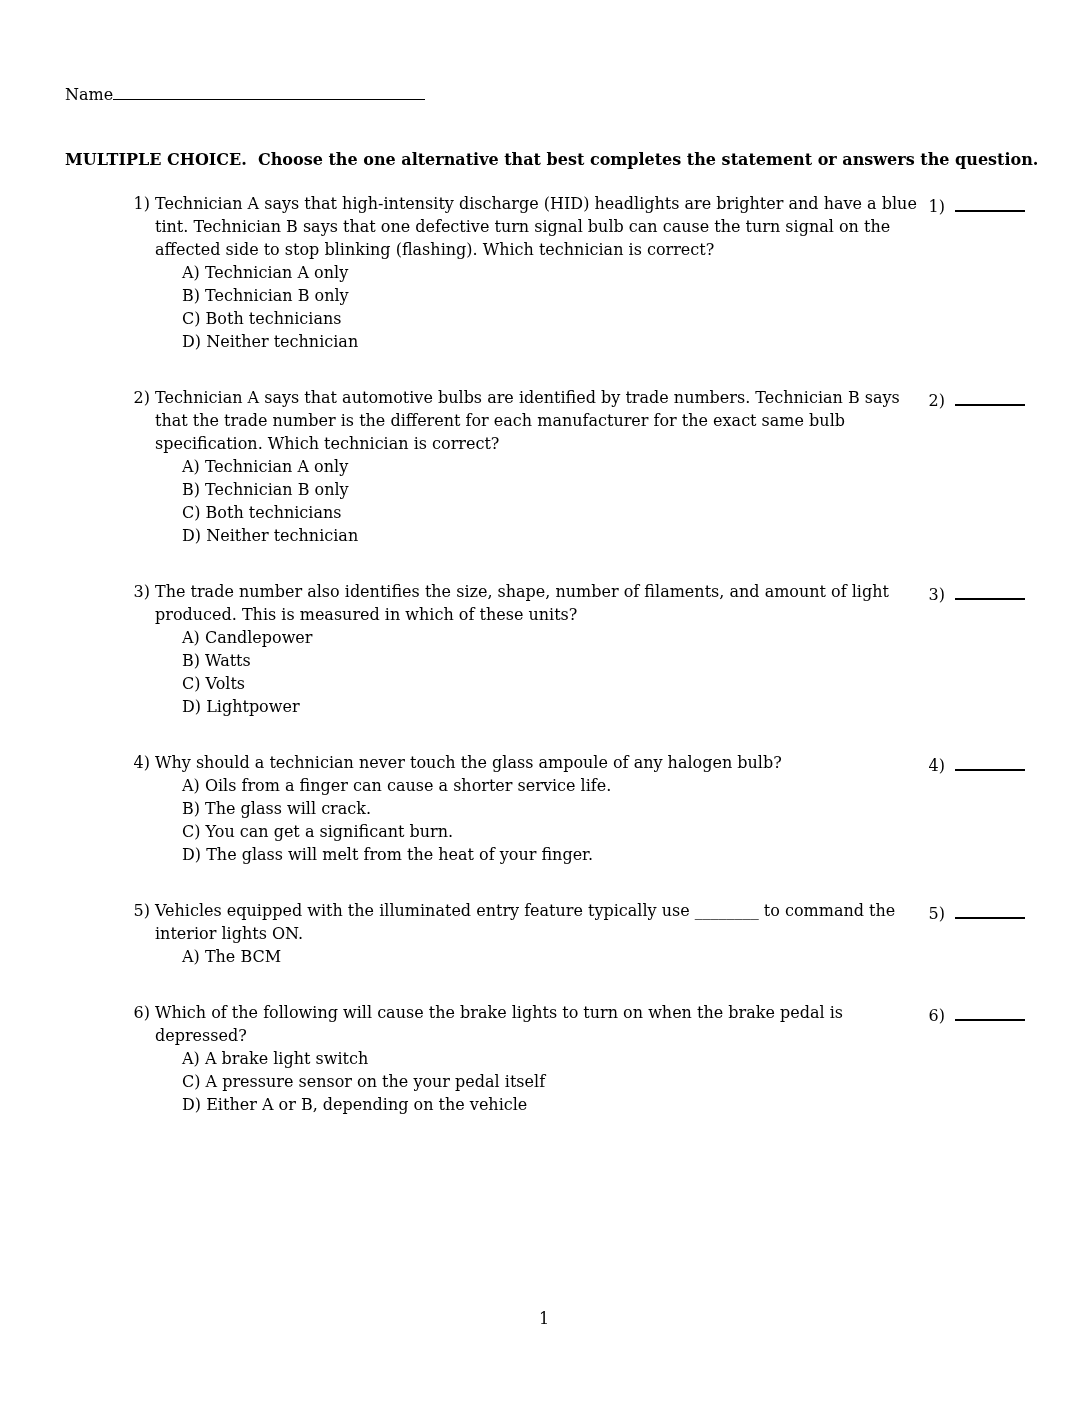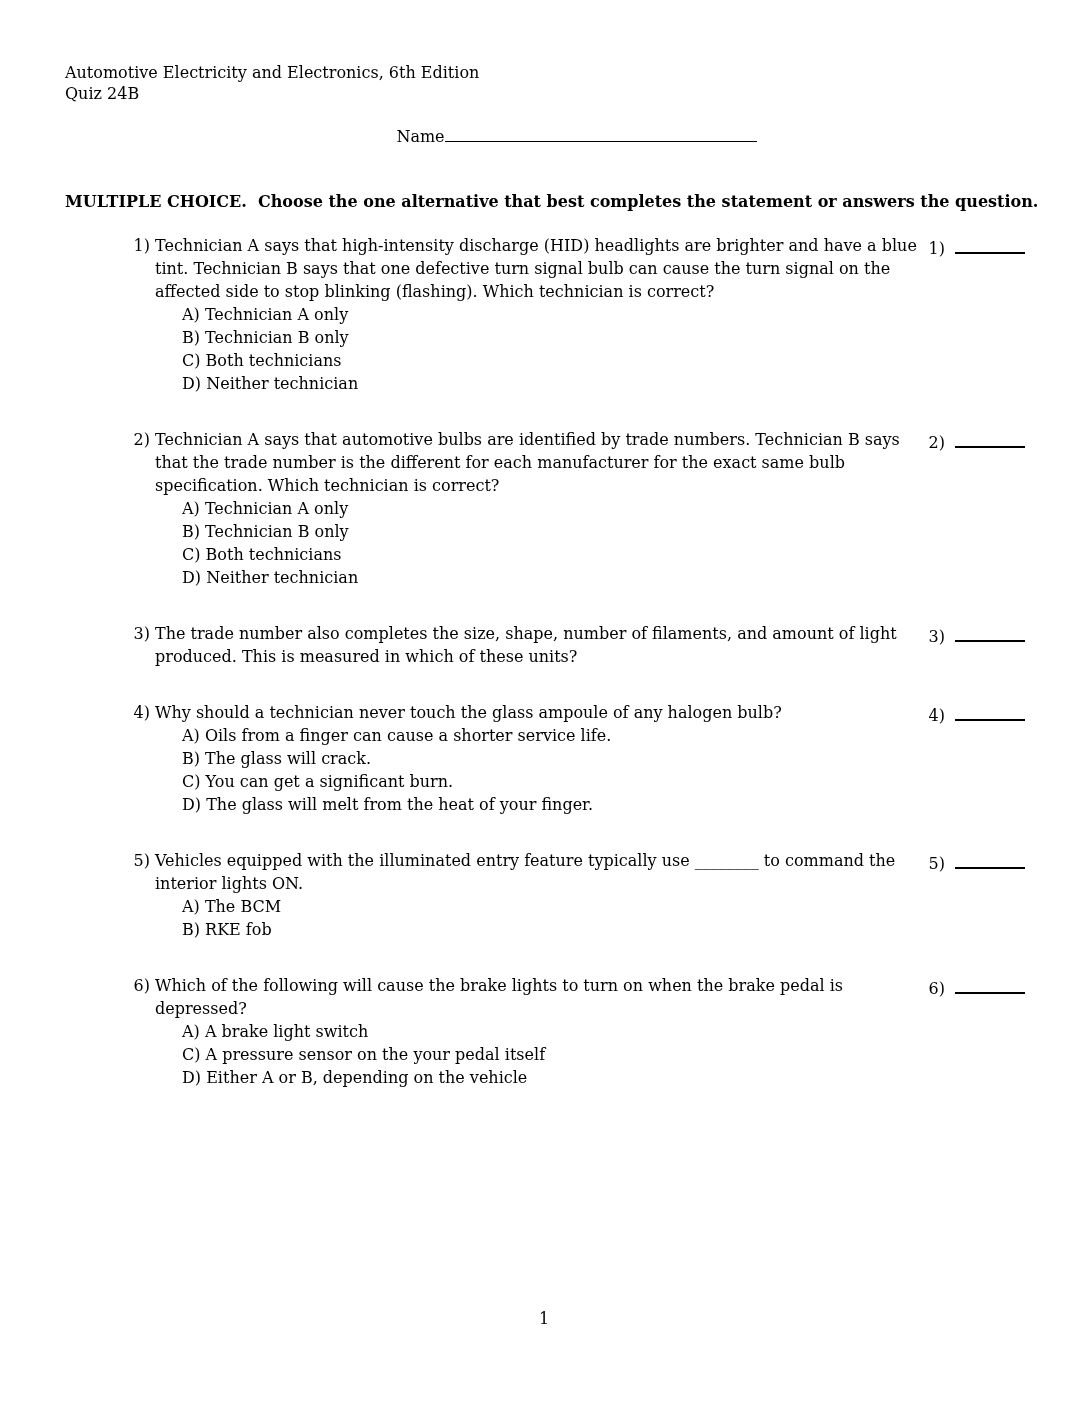--- a/index.html
+++ b/index.html
@@ -19,21 +19,20 @@
   }
   .page {
     padding: 62px 0 0 65px;
   }
   .doc-header {
     line-height: 21px;
   }
   .name-row {
     margin-top: 20px;
     line-height: 21px;
-    text-align: center;
   }
   .name-line {
     display: inline-block;
     width: 312px;
     border-bottom: 1.5px solid #000;
     height: 17px;
     vertical-align: baseline;
   }
   .instructions {
     margin-top: 44px;
@@ -87,24 +86,20 @@
     top: 1308px;
     text-align: center;
     line-height: 21px;
   }
 </style>
 </head>
 <body>
 
 <div class="page">
 
-  <div class="doc-header">
-    <div>Automotive Electricity and Electronics, 6th Edition</div>
-    <div>Quiz 24B</div>
-  </div>
 
   <div class="name-row">
     <span>Name</span><span class="name-line"></span>
   </div>
 
   <div class="instructions">MULTIPLE CHOICE.  Choose the one alternative that best completes the statement or answers the question.</div>
 
   <div class="questions">
 
     <div class="question">
@@ -140,21 +135,27 @@
       </div>
       <div class="q-answer">
         <span>2)</span><span class="ans-line"></span>
       </div>
     </div>
 
     <div class="question">
       <div class="q-main">
         <div class="q-num">3)</div>
         <div class="q-body">
-          <div class="q-text">The trade number also completes the size, shape, number of filaments, and amount of light produced. This is measured in which of these units?</div>
+          <div class="q-text">The trade number also identifies the size, shape, number of filaments, and amount of light produced. This is measured in which of these units?</div>
+          <div class="choices">
+            <div>A) Candlepower</div>
+            <div>B) Watts</div>
+            <div>C) Volts</div>
+            <div>D) Lightpower</div>
+          </div>
         </div>
       </div>
       <div class="q-answer">
         <span>3)</span><span class="ans-line"></span>
       </div>
     </div>
 
     <div class="question">
       <div class="q-main">
         <div class="q-num">4)</div>
@@ -173,21 +174,20 @@
       </div>
     </div>
 
     <div class="question">
       <div class="q-main">
         <div class="q-num">5)</div>
         <div class="q-body">
           <div class="q-text">Vehicles equipped with the illuminated entry feature typically use ________ to command the interior lights ON.</div>
           <div class="choices">
             <div>A) The BCM</div>
-            <div>B) RKE fob</div>
           </div>
         </div>
       </div>
       <div class="q-answer">
         <span>5)</span><span class="ans-line"></span>
       </div>
     </div>
 
     <div class="question">
       <div class="q-main">

